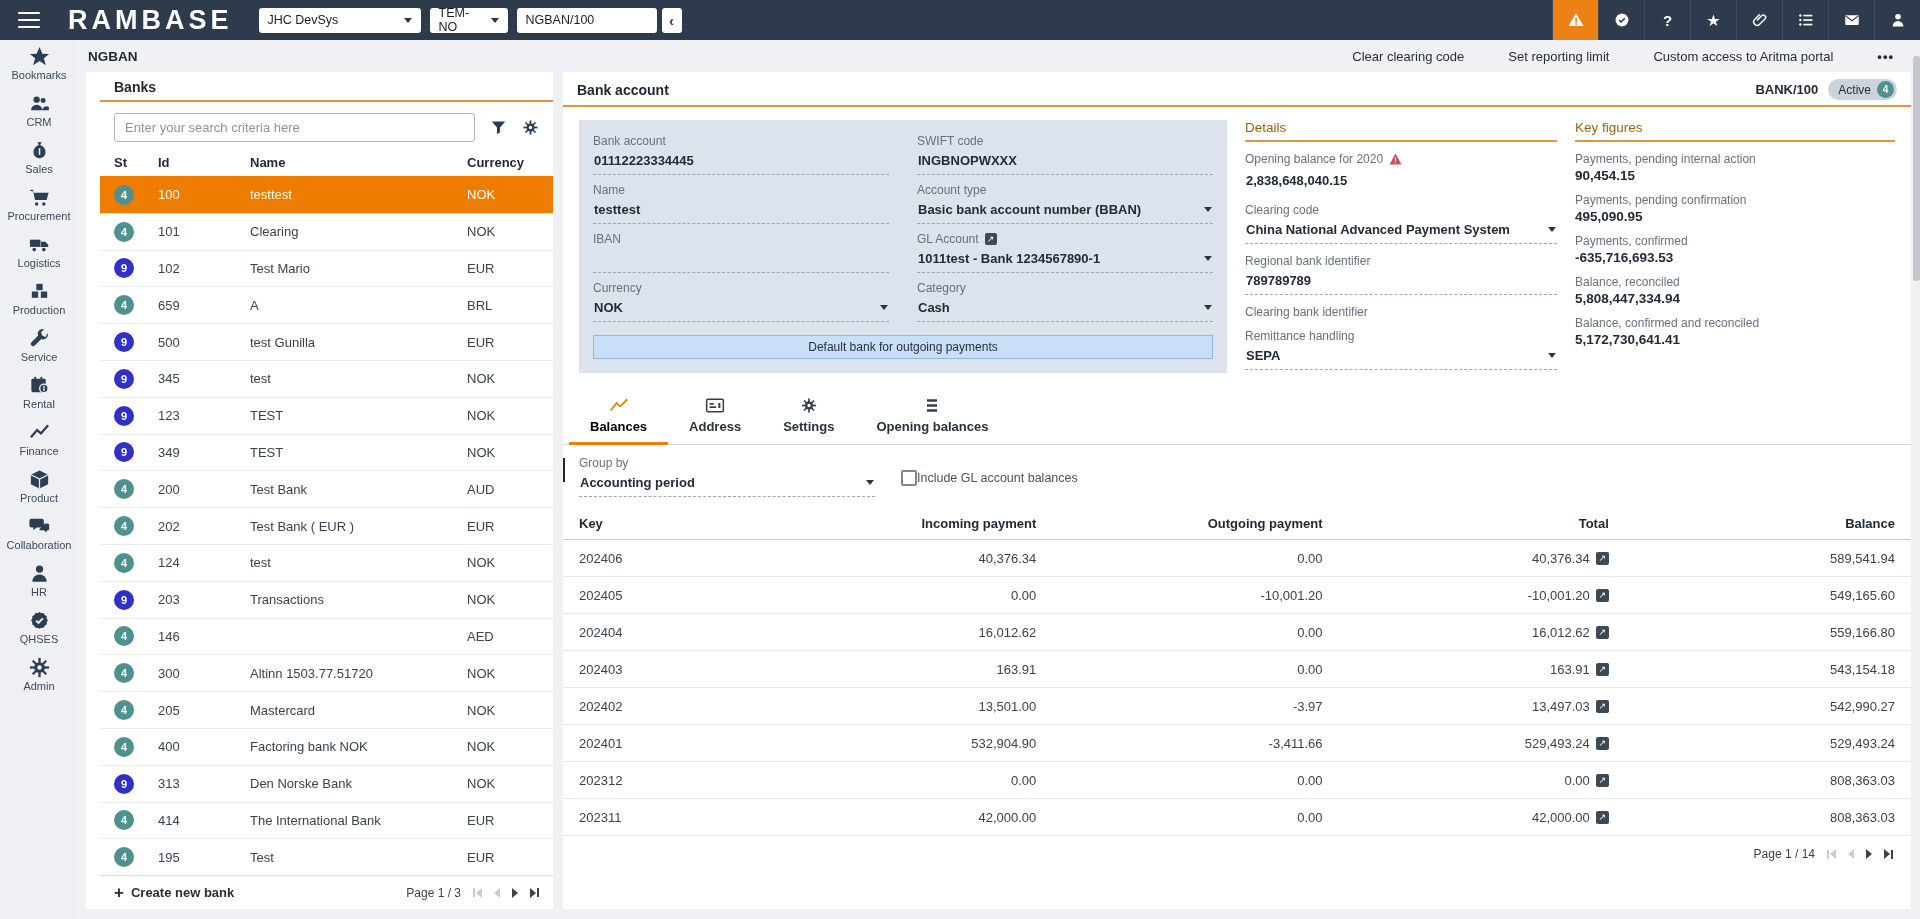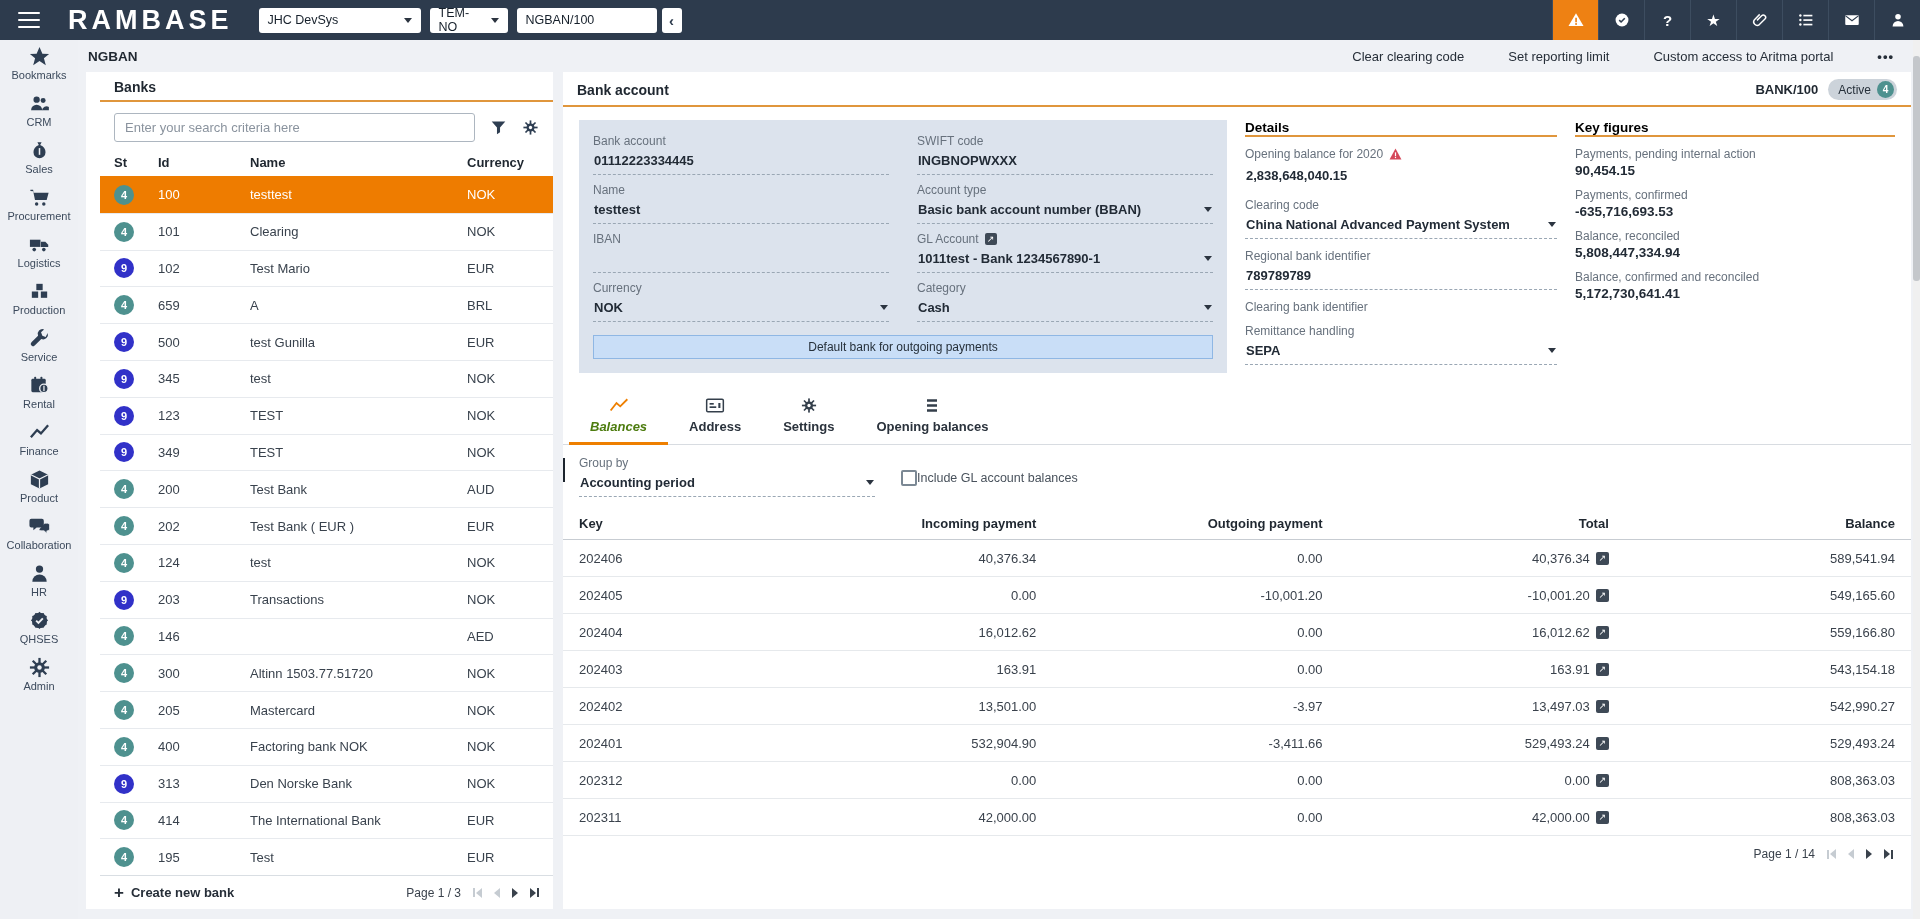--- a/index.html
+++ b/index.html
@@ -85,34 +85,34 @@
   .fvalue { margin-top:3px; font-size:13px; font-weight:600; color:#222b36; border-bottom:1px dashed #9aa7b4; padding:1px 1px 5px; display:flex; align-items:center; min-height:24px; }
   .fvalue .caret { margin-left:auto; border-top-color:#2b3440; }
   .infobar { margin-top:13px; background:#c9def7; border:1px solid #8fb7e4; color:#26303a; font-size:12px; padding:4px 9px;text-align:center; }
 
   .ext { display:inline-flex; width:13px; height:13px; background:#3e4956; border-radius:2px; align-items:center; justify-content:center; flex:none; cursor:pointer; }
   .ext::after { content:"↗"; color:#fff; font-size:9px; line-height:1; }
   .ext.sm { width:12px; height:12px; }
 
   .detcol { width:312px; }
   .kfcol { flex:1; }
-  .sechead { font-weight:bold; font-size:13.5px; color:#000000; border-bottom:2px solid #e0963c; }
+  .sechead { font-weight:normal; font-size:13.5px; color:#a16207; border-bottom:2px solid #e0963c; padding-bottom:5px; }
   .det-field { margin-top:10px; }
   .det-field .ro { border-bottom:none; padding-bottom:2px; }
   .kf-item { margin-top:10px; }
   .kf-label { font-size:12px; color:#67717d; }
   .kf-value { font-size:13.5px; font-weight:600; color:#222b36; margin-top:2px; }
   .warn-sm { width:13px; height:12px; }
 
   
   .tabs { display:flex; margin-top:15px; padding:0 6px; border-bottom:1px solid #d8dce1; }
   .tab { display:flex; flex-direction:column; align-items:center; gap:5px; padding:9px 21px 10px; font-size:13px; font-weight:bold; color:#2a323c; cursor:pointer; position:relative; }
   .tab svg { width:20px; height:17px; }
   .tab .ic-fill { fill:#343f4b; } .tab .ic-stroke { stroke:#343f4b; fill:none; stroke-width:2.2; }
-  .tab.active { color:#4d7c0f;font-style:italic; } .tab.active .ic-stroke { stroke:#ee7f00; }
+  .tab.active { color:#000000; } .tab.active .ic-stroke { stroke:#ee7f00; }
   .tab.active::after { content:""; position:absolute; left:0; right:0; bottom:-1px; height:3px; background:#ee7f00; }
 
   
   .groupRow { display:flex; align-items:flex-start; padding:11px 16px 0; position:relative; }
   .focusbar { position:absolute; left:0; top:13px; width:2px; height:24px; background:#1c242d; }
   .grp { width:296px; }
   .chk-wrap { display:flex; align-items:center; margin-left:26px; margin-top:14px; cursor:pointer; }
   .chk { width:16px; height:16px; border:2px solid #7b8894; border-radius:2px; background:#fff; }
   .chk-label { font-size:12.5px; color:#49525c; }
 
@@ -639,20 +639,24 @@
           </div>
         </div>
 
         <div class="kfcol">
           <div class="sechead">Key figures</div>
           <div class="kf-item">
             <div class="kf-label">Payments, pending internal action</div>
             <div class="kf-value">90,454.15</div>
           </div>
           <div class="kf-item">
+            <div class="kf-label">Payments, pending confirmation</div>
+            <div class="kf-value">495,090.95</div>
+          </div>
+          <div class="kf-item">
             <div class="kf-label">Payments, confirmed</div>
             <div class="kf-value">-635,716,693.53</div>
           </div>
           <div class="kf-item">
             <div class="kf-label">Balance, reconciled</div>
             <div class="kf-value">5,808,447,334.94</div>
           </div>
           <div class="kf-item">
             <div class="kf-label">Balance, confirmed and reconciled</div>
             <div class="kf-value">5,172,730,641.41</div>

